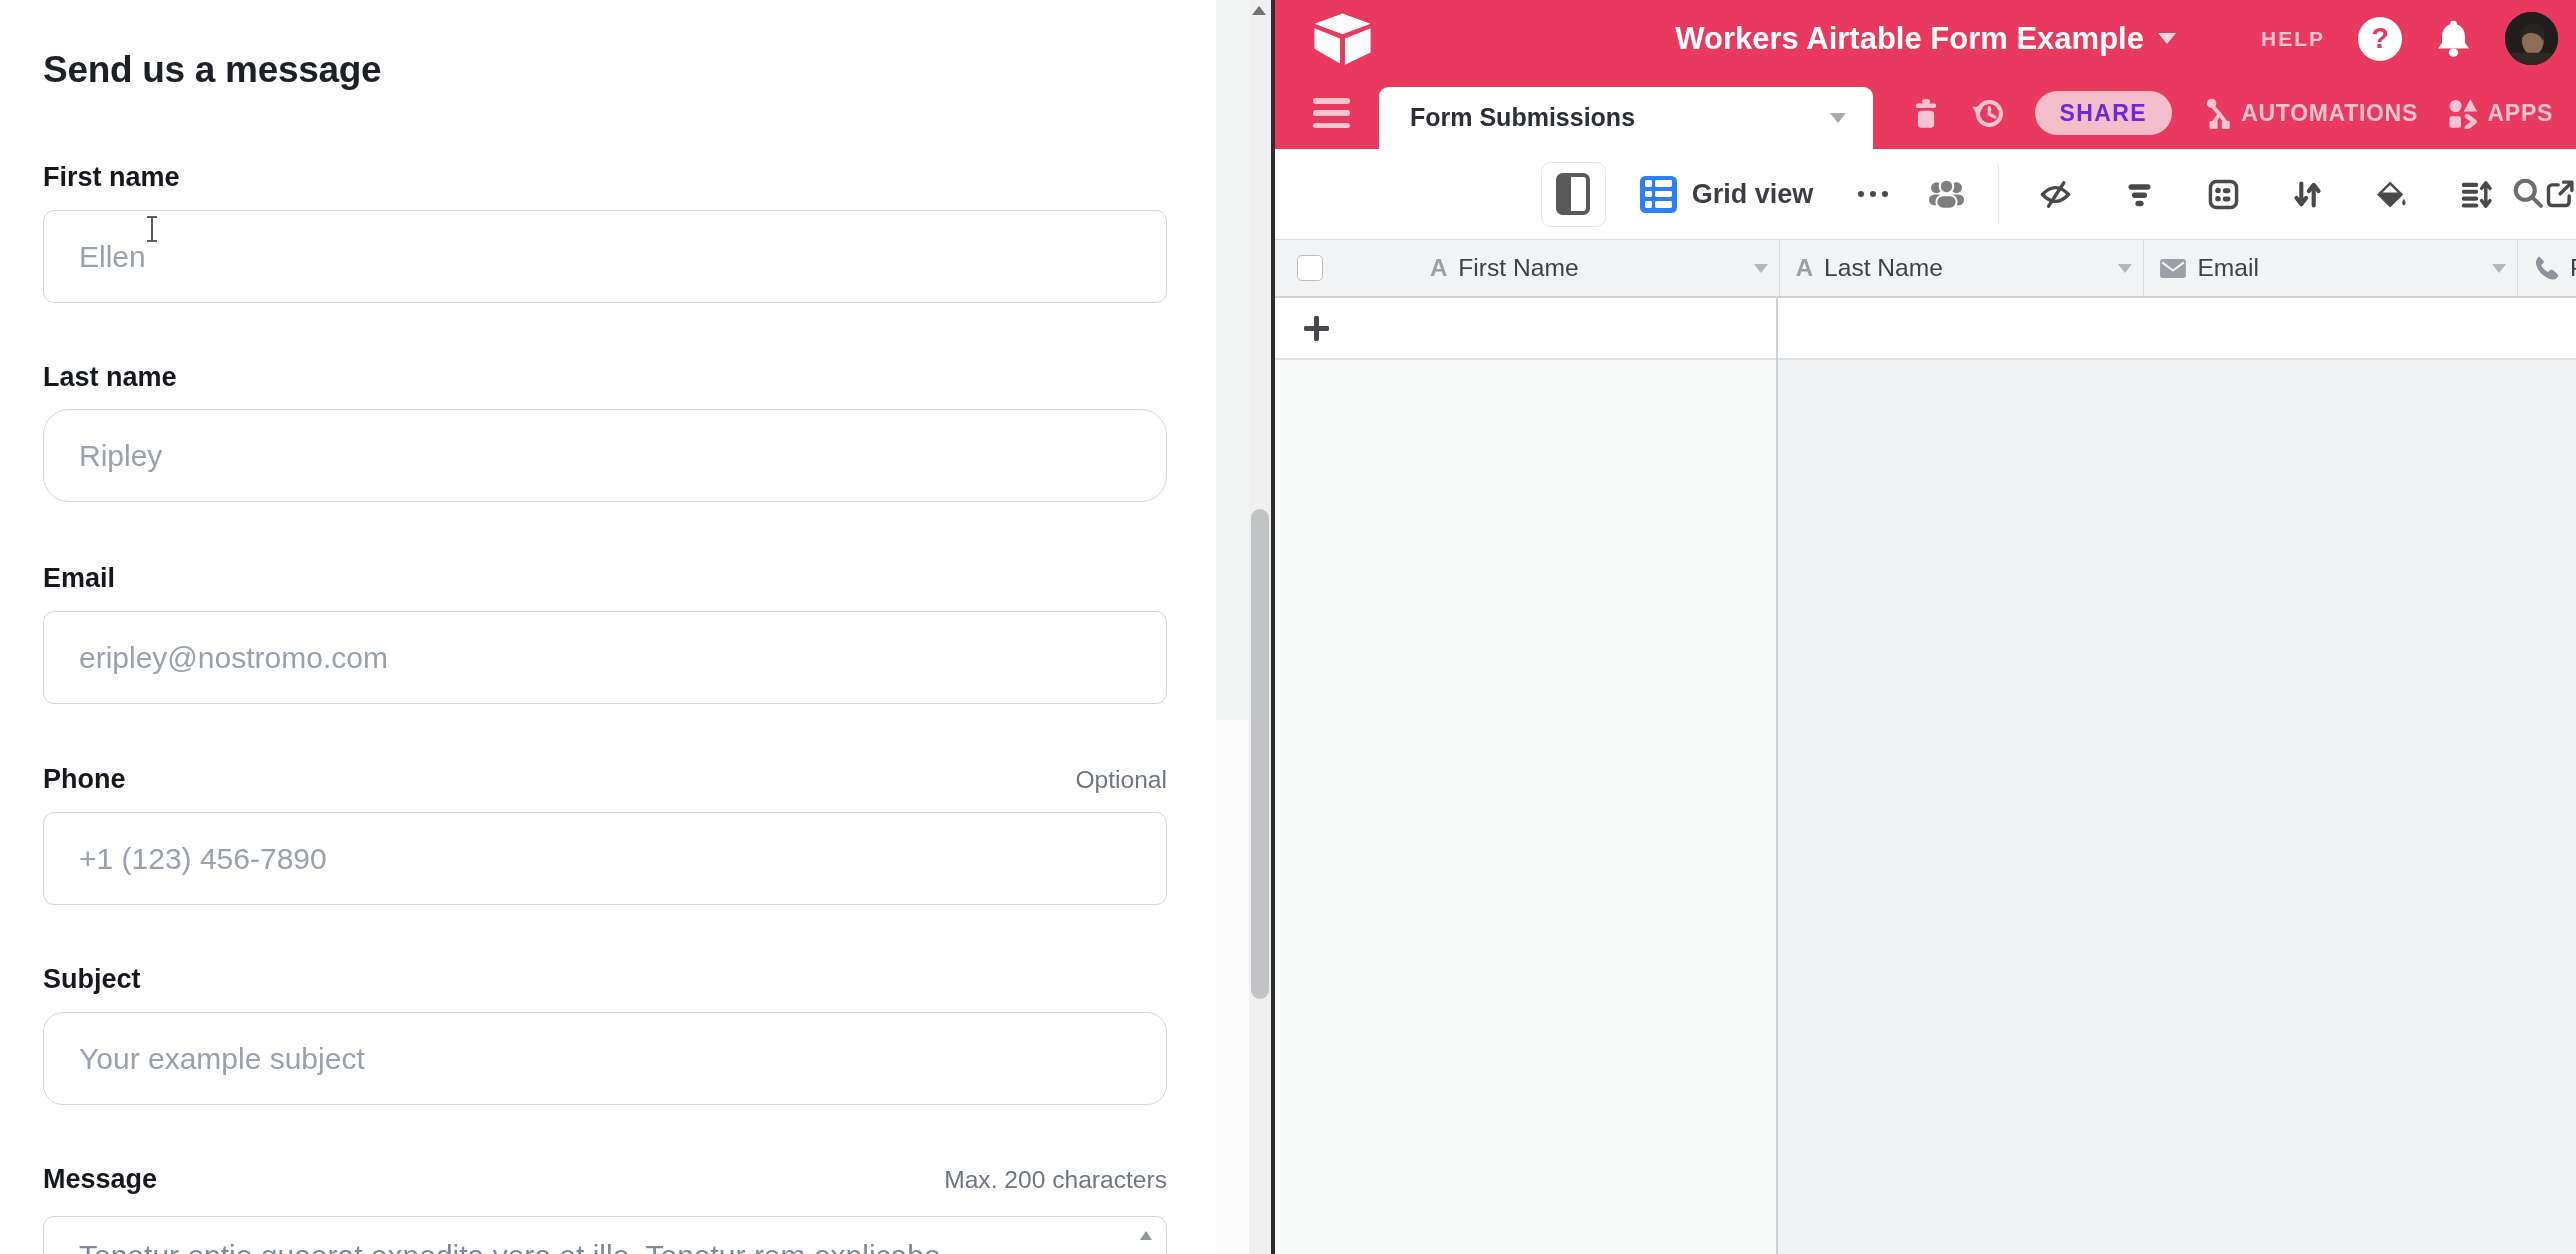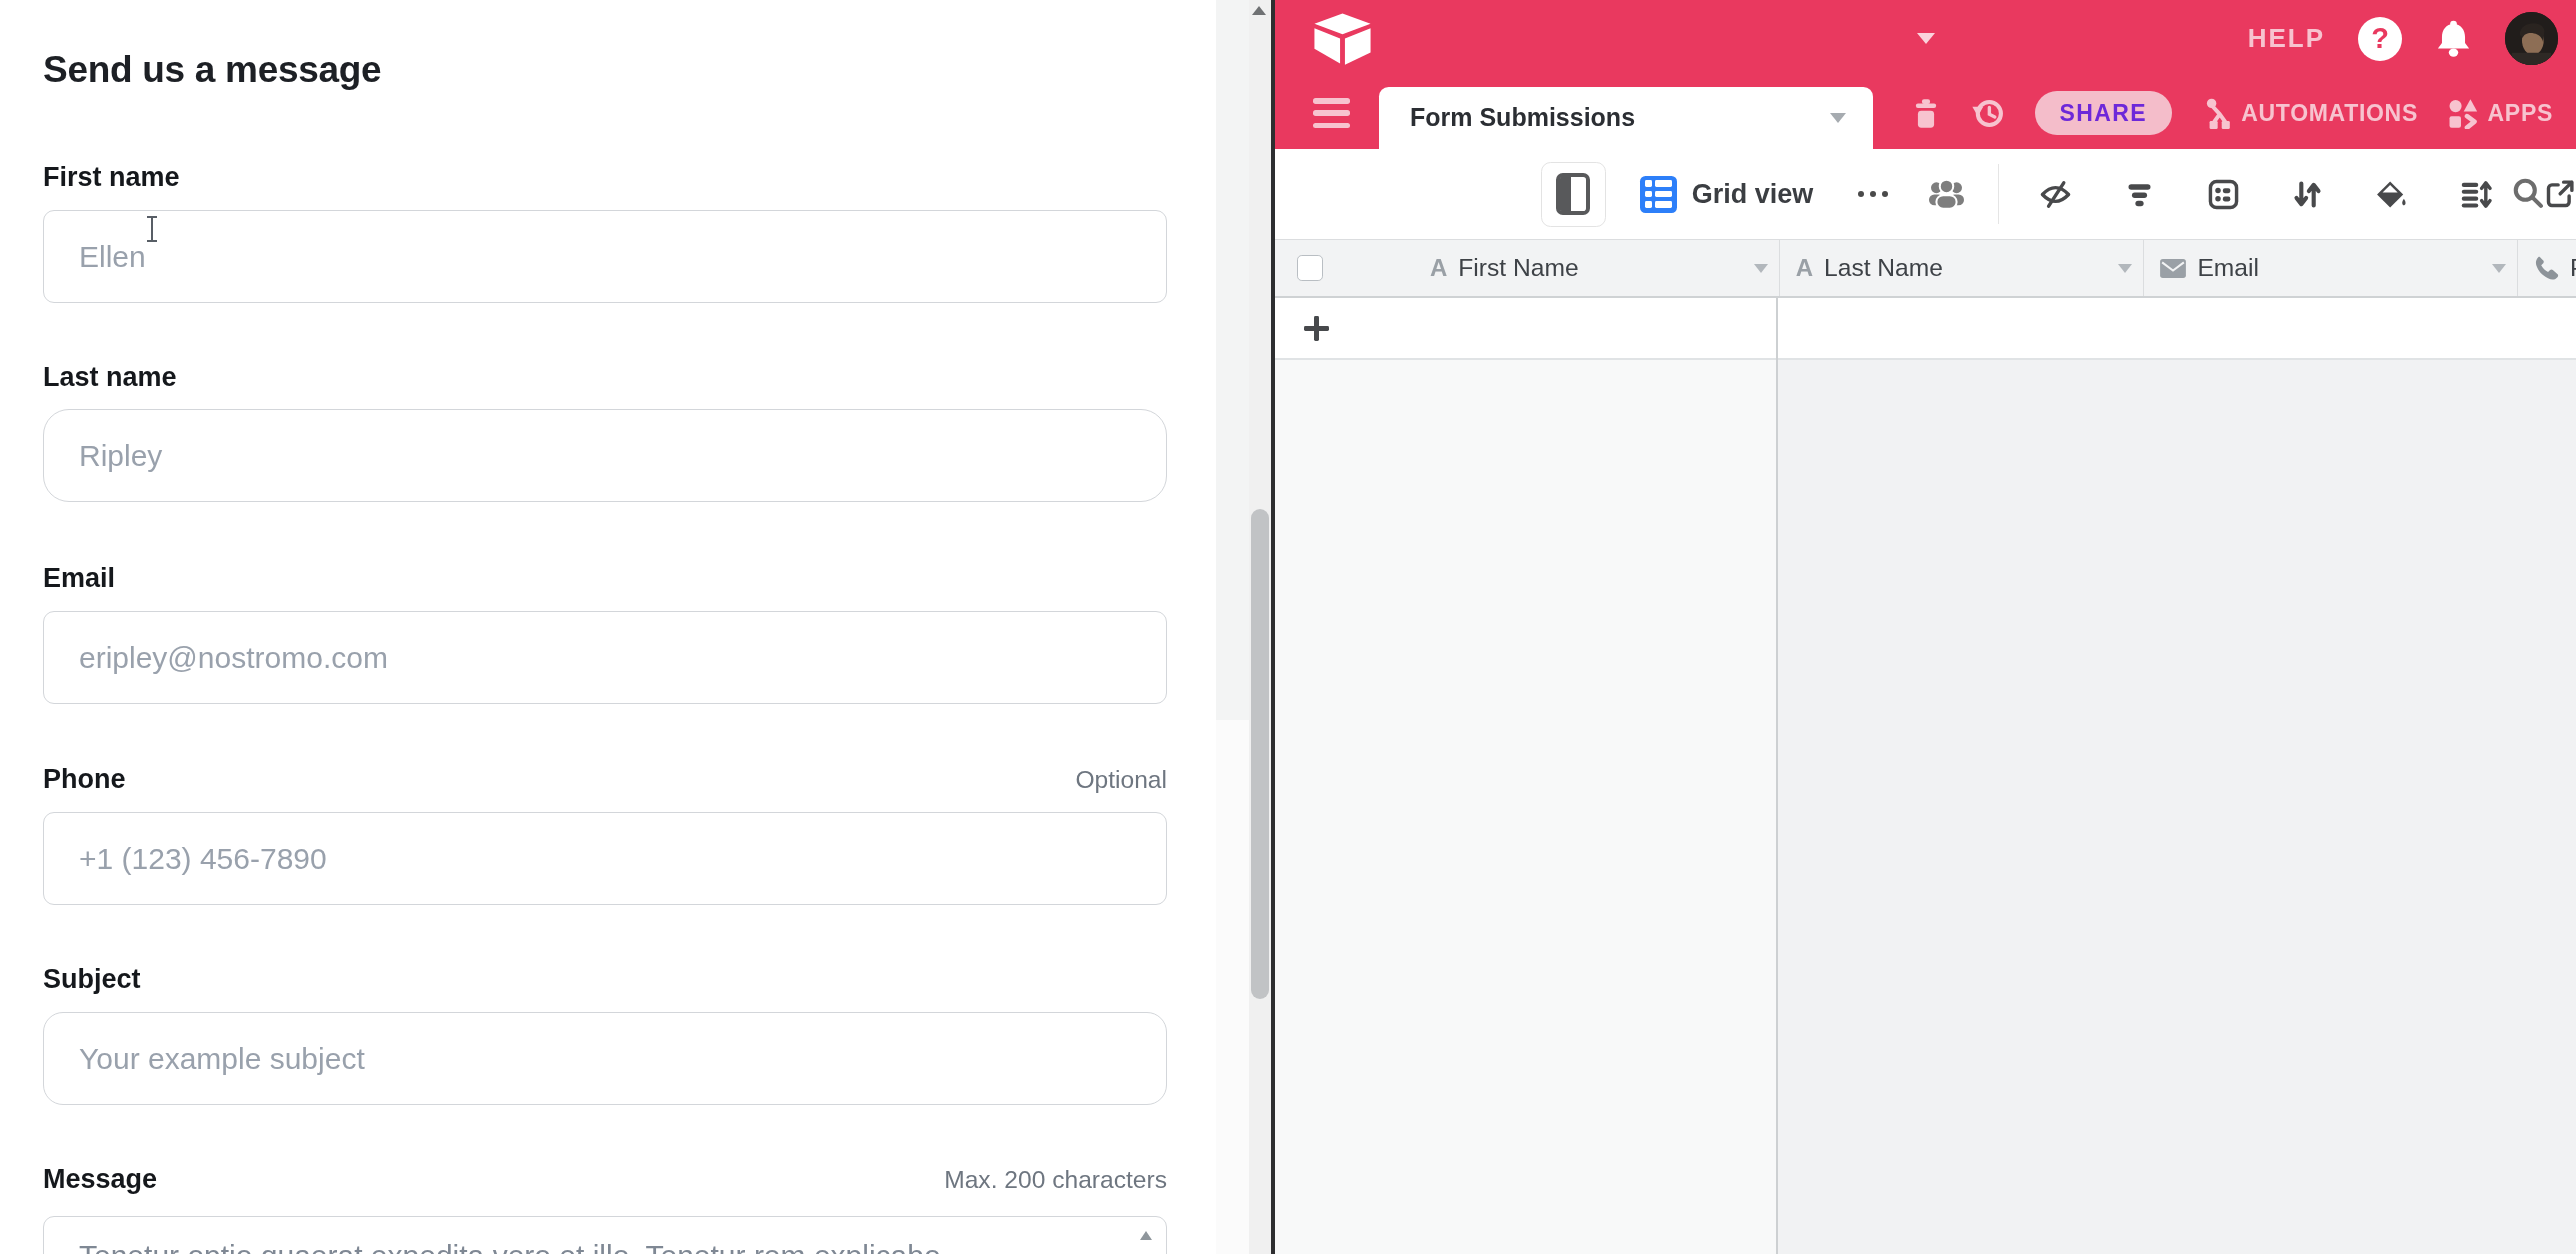--- a/index.html
+++ b/index.html
@@ -34,21 +34,21 @@
   .window-divider{position:absolute;left:1271px;top:0;width:4.1px;height:1255px;background:#2d2e30;}
 
   
   .right-pane{position:absolute;left:1275px;top:0;width:1301px;height:1255px;background:#f1f2f3;overflow:hidden;}
   .topbar{position:absolute;left:0;top:0;width:100%;height:77px;background:#e9395f;}
   .logo{position:absolute;left:37px;top:10.2px;width:61px;height:57px;}
   .title-wrap{position:absolute;left:0;top:0;width:100%;height:77px;display:flex;justify-content:center;align-items:center;gap:13.7px;}
   .base-title{font-size:31px;font-weight:700;color:#ffffff;}
   .caret-down{width:0;height:0;border-left:9px solid transparent;border-right:9px solid transparent;border-top:11px solid rgba(255,255,255,0.78);}
   .topbar-right{position:absolute;right:18px;top:0;height:77px;display:flex;align-items:center;gap:33px;}
-  .help-label{font-size:26px;font-weight:700;letter-spacing:2px;color:#f7c3cf;}
+  .help-label{font-size:21px;font-weight:700;letter-spacing:2px;color:#f7c3cf;}
   .help-circle{width:44px;height:44px;border-radius:50%;background:#fff;display:flex;align-items:center;justify-content:center;
     font-size:29px;font-weight:800;color:#e9395f;}
   .avatar{width:53px;height:53px;border-radius:50%;overflow:hidden;background:#221f1d;}
   
   .tabrow{position:absolute;left:0;top:77px;width:100%;height:72px;background:#e9395f;}
   .hamburger{position:absolute;left:38px;top:21px;width:37px;height:30px;}
   .hamburger span{display:block;width:37px;height:5.5px;border-radius:2.7px;background:#f7c3cf;margin-bottom:6.8px;}
   .table-tab{position:absolute;left:104px;top:9.6px;width:494px;height:62px;background:#fff;border-radius:9.6px 9.6px 0 0;
     display:flex;align-items:center;padding-left:31px;box-sizing:border-box;font-size:25px;font-weight:700;color:#2b2e33;}
   .tab-caret{position:absolute;right:27px;width:0;height:0;border-left:8.2px solid transparent;border-right:8.2px solid transparent;border-top:10.2px solid #a6abb0;}
@@ -155,20 +155,21 @@
 
 <div class="right-pane">
 
   <div class="topbar">
     <svg class="logo" viewBox="0 0 100 90">
       <polygon points="50,4 96,21 50,38 4,21" fill="#ffffff"></polygon>
       <polygon points="4,28 46,45 46,86 4,62" fill="#ffffff"></polygon>
       <polygon points="54,45 96,28 96,68 54,88" fill="#ffffff"></polygon>
     </svg>
     <div class="title-wrap">
+      <span class="base-title">Workers Airtable Form Example</span>
       <span class="caret-down"></span>
     </div>
     <div class="topbar-right">
       <span class="help-label">HELP</span>
       <span class="help-circle">?</span>
       <svg width="37" height="38" viewBox="0 0 54 56">
         <circle cx="27" cy="6" r="5" fill="#ffffff"></circle>
         <path d="M27 6c-11 0-17 9-17 19v9l-6 8h46l-6-8v-9c0-10-6-19-17-19z" fill="#ffffff"></path>
         <ellipse cx="27" cy="48" rx="7" ry="6" fill="#ffffff"></ellipse>
       </svg>

